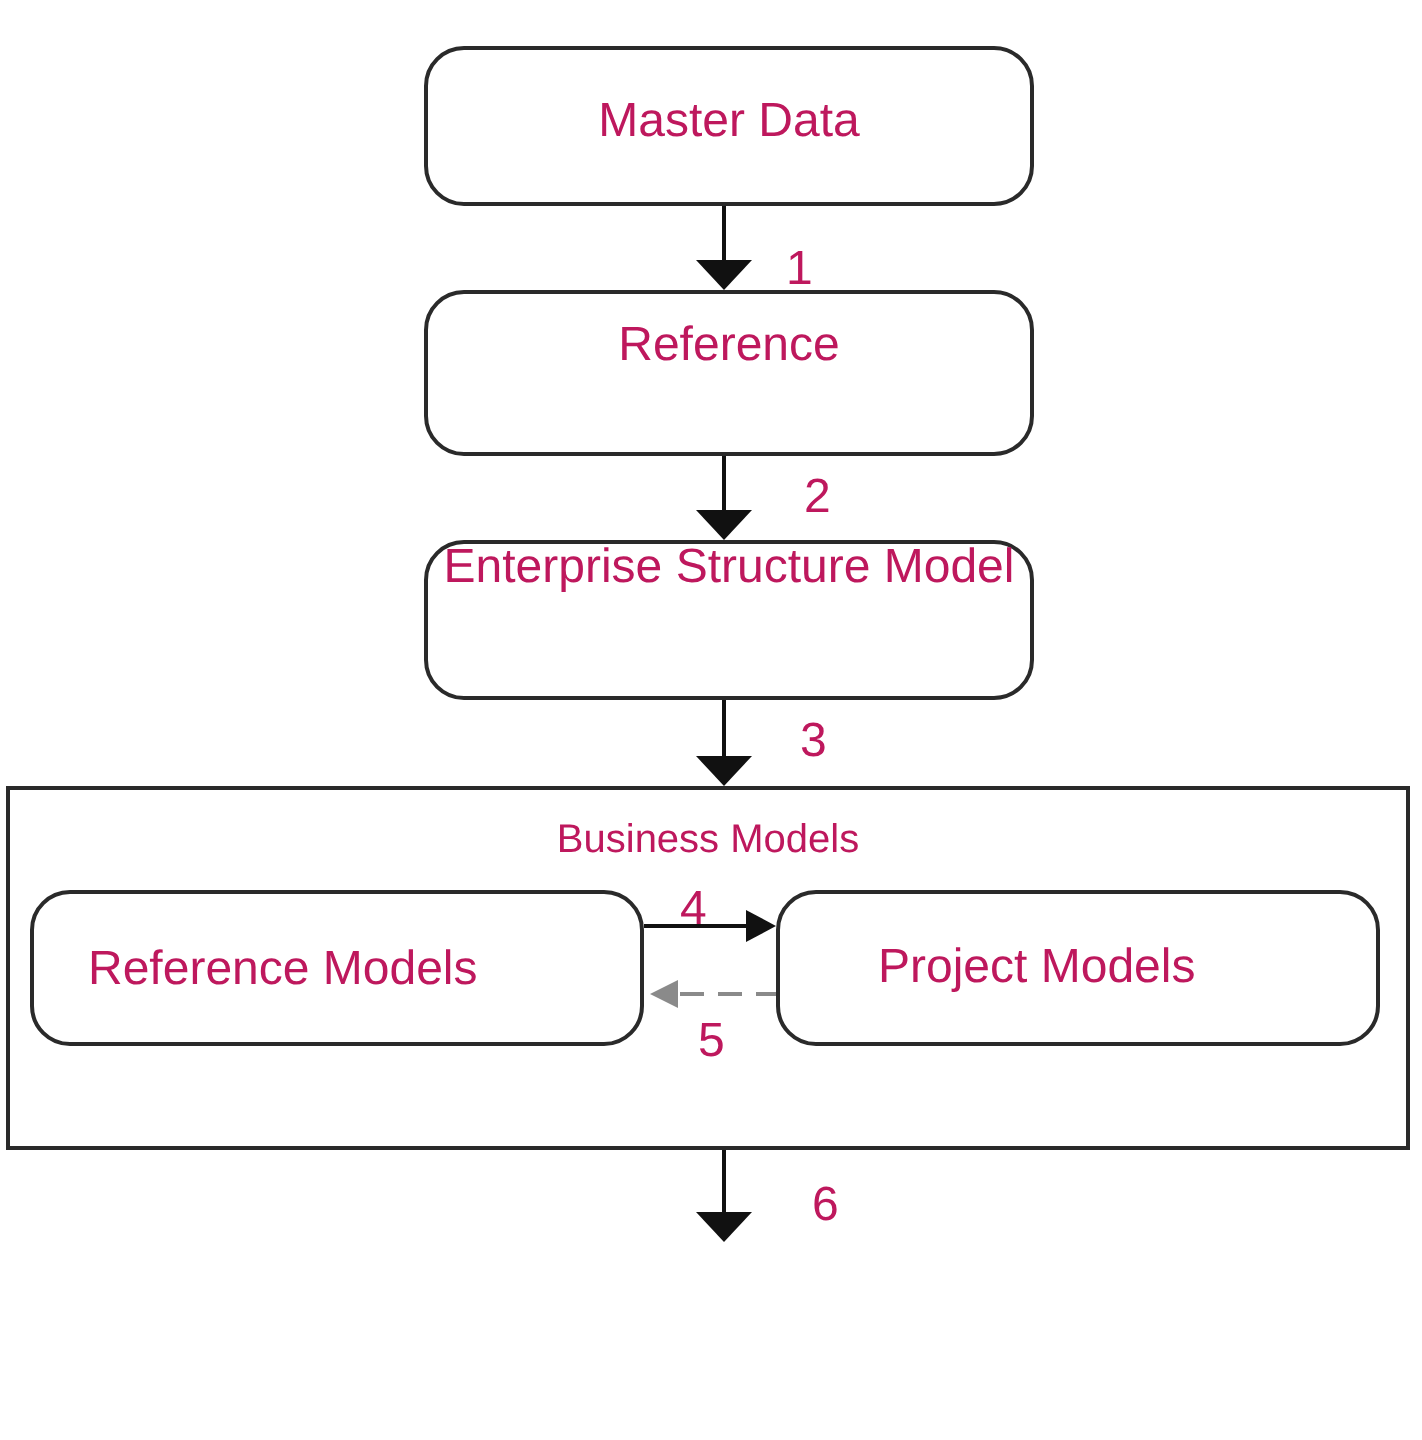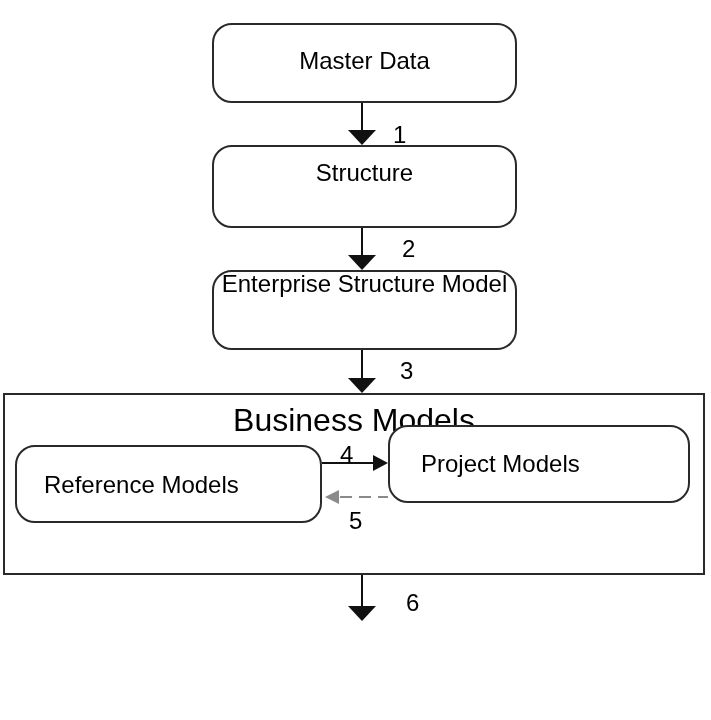--- a/index.html
+++ b/index.html
@@ -6,55 +6,55 @@
     margin: 0;
     padding: 0;
     background: #ffffff;
   }
   #canvas {
     position: relative;
     width: 711px;
     height: 720px;
     background: #ffffff;
     font-family: "Liberation Sans", "DejaVu Sans", sans-serif;
-    color: #000000;
+    color: #be185d;
     overflow: hidden;
   }
   .node {
     position: absolute;
     box-sizing: border-box;
     border: 2px solid #2a2a2a;
     border-radius: 20px;
     background: #ffffff;
     font-size: 24px;
     line-height: 24px;
     white-space: nowrap;
   }
   .node span { display: block; }
   .node.center { text-align: center; }
 
   #node-master      { left: 212px; top: 23px;  width: 305px; height: 80px; padding-top: 24px; }
   #node-repository  { left: 212px; top: 145px; width: 305px; height: 83px; padding-top: 14px; }
   #node-enterprise  { left: 212px; top: 270px; width: 305px; height: 80px; }
   #node-reference   { left: 15px;  top: 445px; width: 307px; height: 78px; padding-top: 26px; padding-left: 27px; }
-  #node-project     { left: 388px; top: 425px; width: 302px; height: 78px; padding-top: 25px; padding-left: 31px; }
+  #node-project     { left: 388px; top: 445px; width: 302px; height: 78px; padding-top: 25px; padding-left: 49px; }
   #node-data        { left: 213px; top: 621px; width: 304px; height: 76px; padding-top: 18px; padding-left: 52px; }
 
   #group-business {
     position: absolute;
     box-sizing: border-box;
     left: 3px; top: 393px;
     width: 702px; height: 182px;
     border: 2px solid #2a2a2a;
     background: #ffffff;
   }
   #group-business .group-title {
     margin-top: 12px;
     text-align: center;
-    font-size: 32px;
+    font-size: 20px;
     line-height: 26px;
   }
 
   .vline {
     position: absolute;
     width: 2px;
     background: #111111;
     left: 361px;
   }
   .hline {
@@ -102,21 +102,21 @@
 
   <div class="node center" id="node-master">
     <span>Master Data</span>
   </div>
 
   <div class="vline" style="top:103px; height:28px;"></div>
   <div class="head-down" style="top:130px;"></div>
   <div class="edge-label" style="left:393px; top:122px;">1</div>
 
   <div class="node center" id="node-repository">
-    <span>Structure</span>
+    <span>Reference</span>
   </div>
 
   <div class="vline" style="top:228px; height:28px;"></div>
   <div class="head-down" style="top:255px;"></div>
   <div class="edge-label" style="left:402px; top:236px;">2</div>
 
   <div class="node center" id="node-enterprise">
     <span>Enterprise Structure Model</span>
   </div>
 

